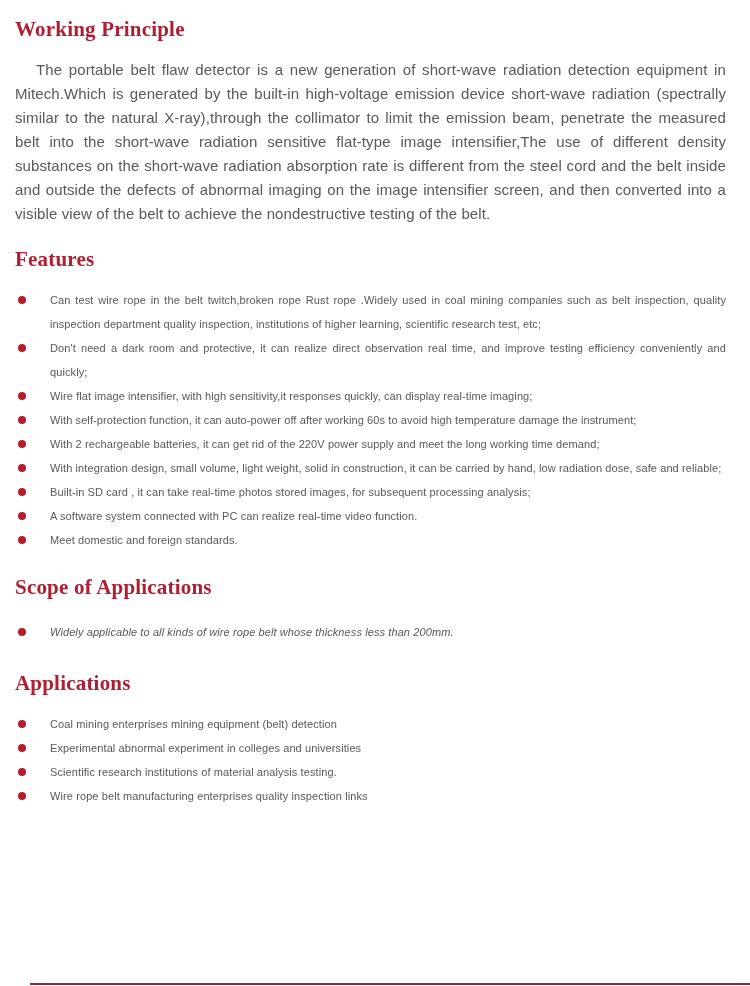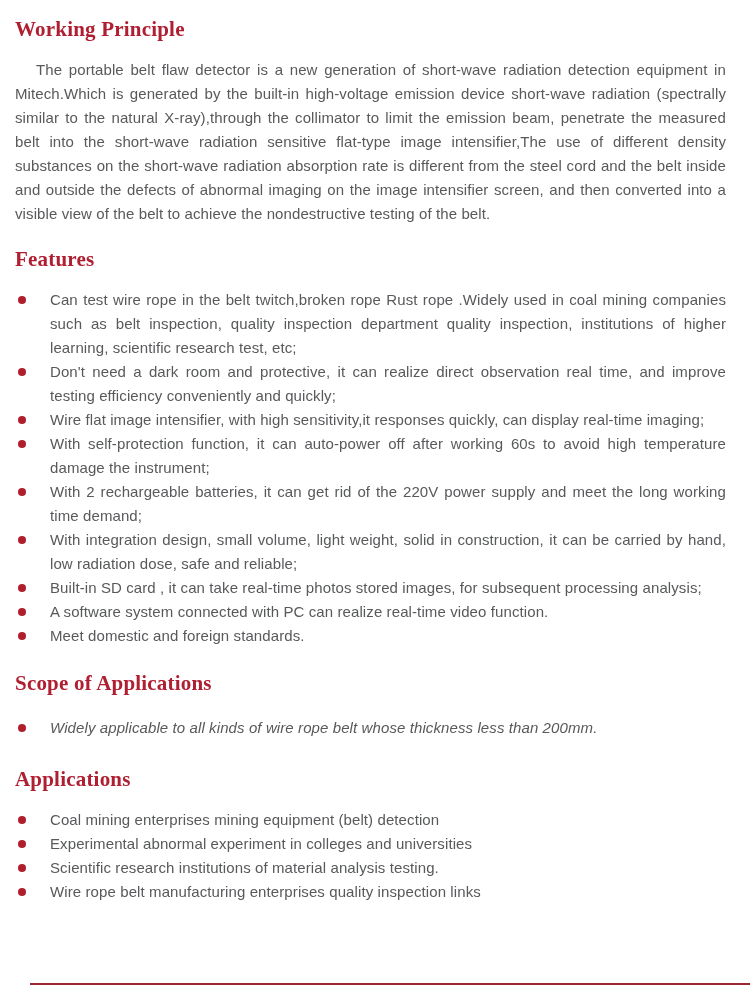--- a/index.html
+++ b/index.html
@@ -52,21 +52,21 @@
     flex: none;
     width: 8px;
     height: 8px;
     border-radius: 50%;
     background: #b01e2e;
     margin: 8px 0 0 3px;
   }
   .li-text {
     flex: 1;
     margin-left: 24px;
-    font-size: 15px;
+    font-size: 11px;
     line-height: 24px;
     color: #58595b;
     text-align: justify;
     letter-spacing: 0.1px;
   }
   .bottom-divider {
     position: absolute;
     left: 30px;
     right: 0;
     top: 983px;

